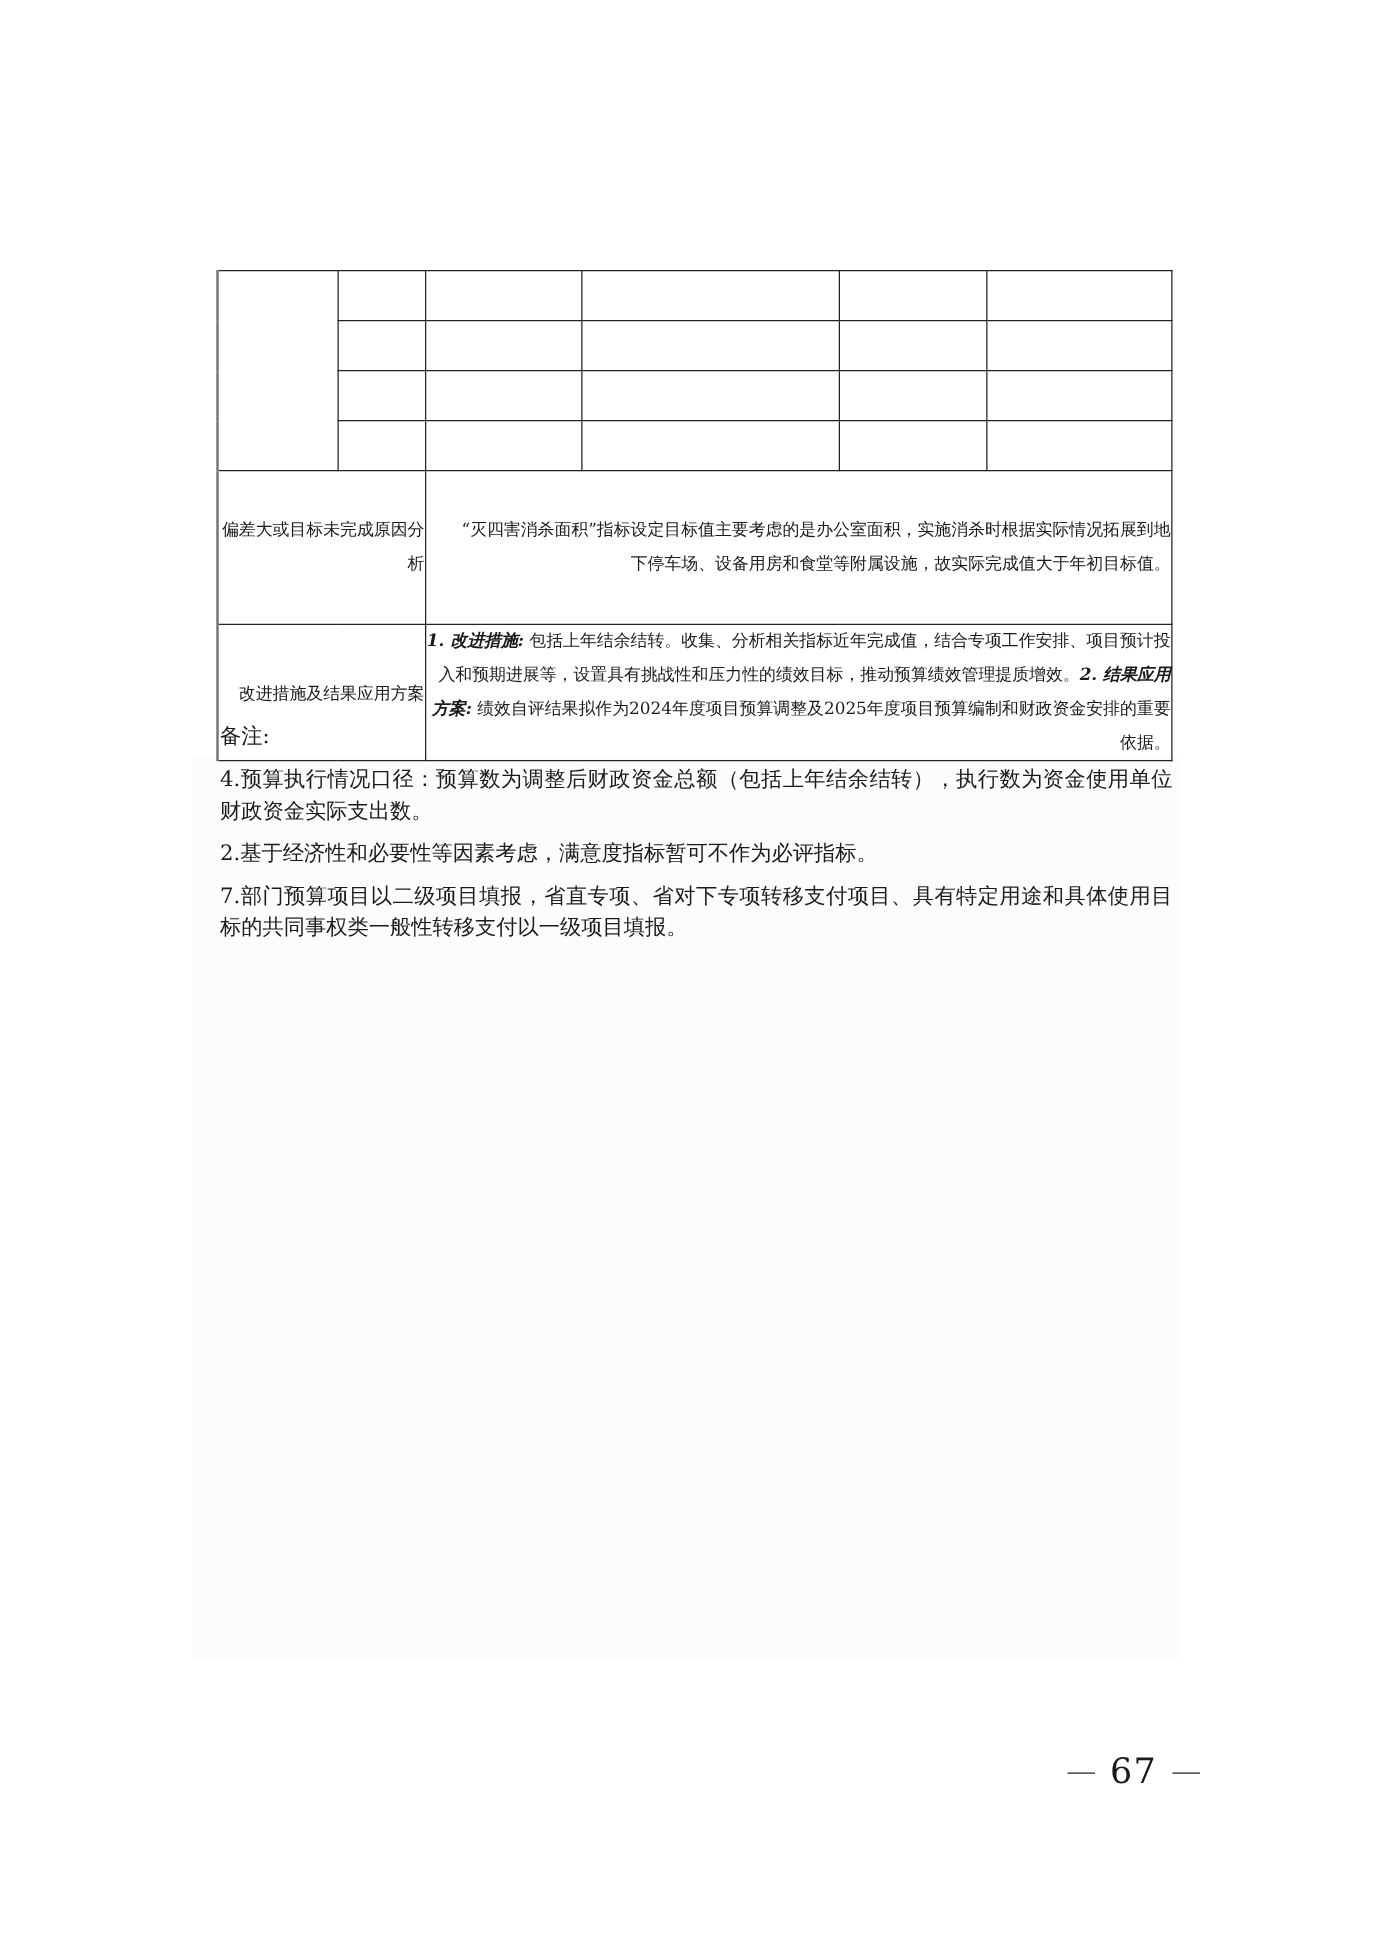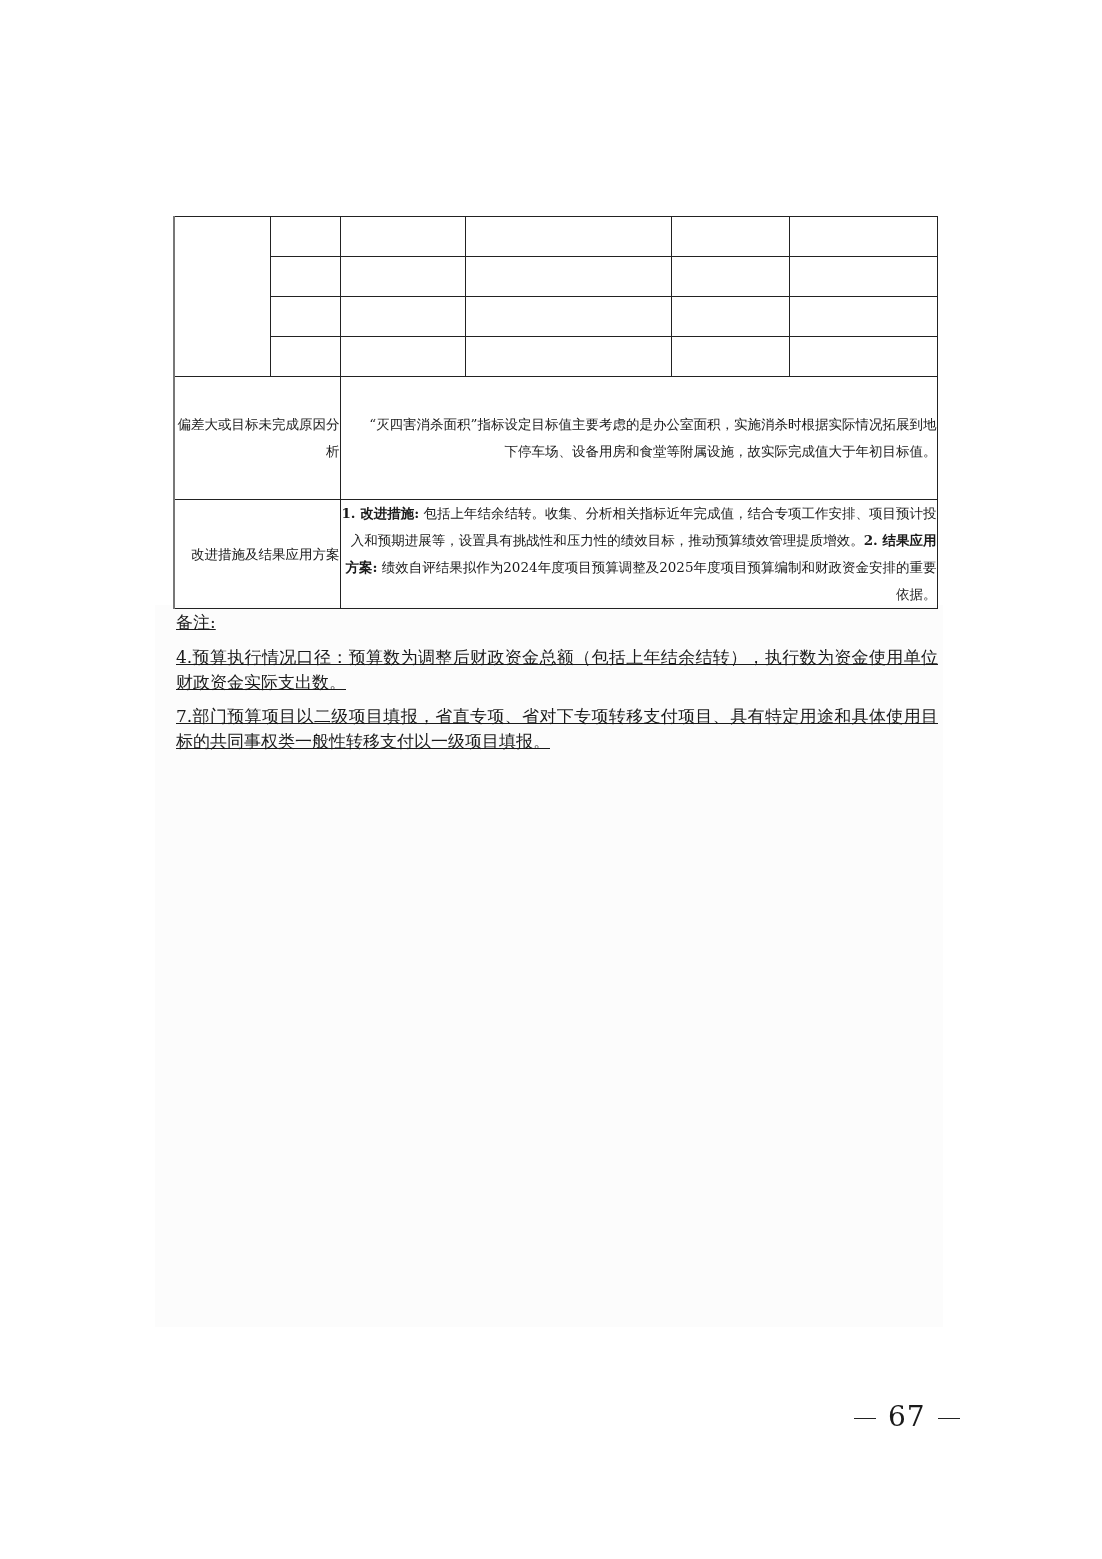--- a/index.html
+++ b/index.html
@@ -21,24 +21,24 @@
     table.grid td {
       border: 1.5px solid #222; padding: 0; vertical-align: middle;
       font-size: 13.5px; line-height: 27px; text-align: right;
     }
     table.grid td.leftedge { border-left: 2px solid #777; }
     .r { height: 40px; }
     .label-cell { text-align: center; padding: 0 10px; font-family: Liberation Serif, serif; }
     .label-left { text-align: left; padding: 0 10px; }
     .content-cell { padding: 4px 10px; text-align: justify; }
     .indent { text-indent: 1.5em; }
-    b.strong { font-weight: bold; }
+    b.strong { font-weight: bold; font-style: italic; }
     .notes {
-      position: absolute; left: 176px; top: 610px; width: 762px;
-      font-size: 17px; line-height: 25px; text-decoration: underline;
+      position: absolute; left: 176px; top: 577px; width: 762px;
+      font-size: 17px; line-height: 25px;
     }
     .notes p { margin: 0 0 9px 0; text-align: justify; }
     .notes .title { margin-bottom: 10px; }
     .page-num {
       position: absolute; left: 842px; top: 1400px;
       font-size: 28px; letter-spacing: 1px;
     }
     .dash { display: inline-block; width: 22px; height: 1.5px; background: #222; vertical-align: middle; margin: 0 12px; }
   </style>
 </head>
@@ -92,18 +92,19 @@
   <tr style="height:104px">
     <td colspan="2" class="leftedge label-cell">改进措施及结果应用方案</td>
     <td colspan="4" class="content-cell"><b class="strong">1. 改进措施:</b><span> 包括上年结余结转。收集、分析相关指标近年完成值，结合专项工作安排、项目预计投入和预期进展等，设置具有挑战性和压力性的绩效目标，推动预算绩效管理提质增效。</span><b class="strong">2. 结果应用方案:</b><span> 绩效自评结果拟作为2024年度项目预算调整及2025年度项目预算编制和财政资金安排的重要依据。</span></td>
   </tr>
 </tbody>
   </table>
 
 <div class="notes">
   <p class="title">备注:</p>
   <p>4.预算执行情况口径：预算数为调整后财政资金总额（包括上年结余结转），执行数为资金使用单位财政资金实际支出数。</p>
+  <p>2.基于经济性和必要性等因素考虑，满意度指标暂可不作为必评指标。</p>
   <p>7.部门预算项目以二级项目填报，省直专项、省对下专项转移支付项目、具有特定用途和具体使用目标的共同事权类一般性转移支付以一级项目填报。</p>
 </div>
 
 <div class="page-num">
   <span class="dash"></span><span>67</span><span class="dash"></span>
 </div>
 
 </body></html>

